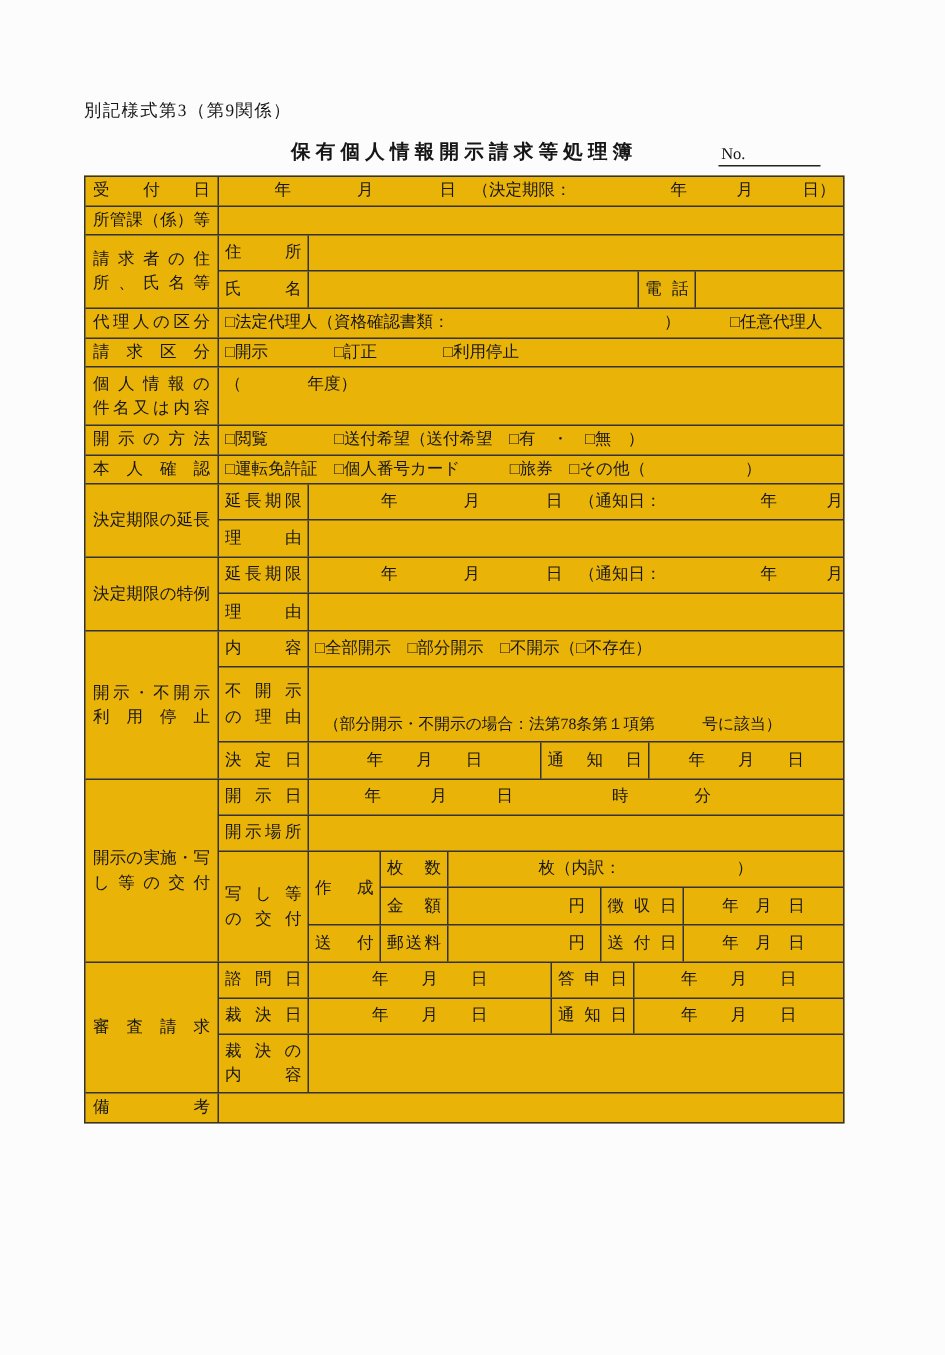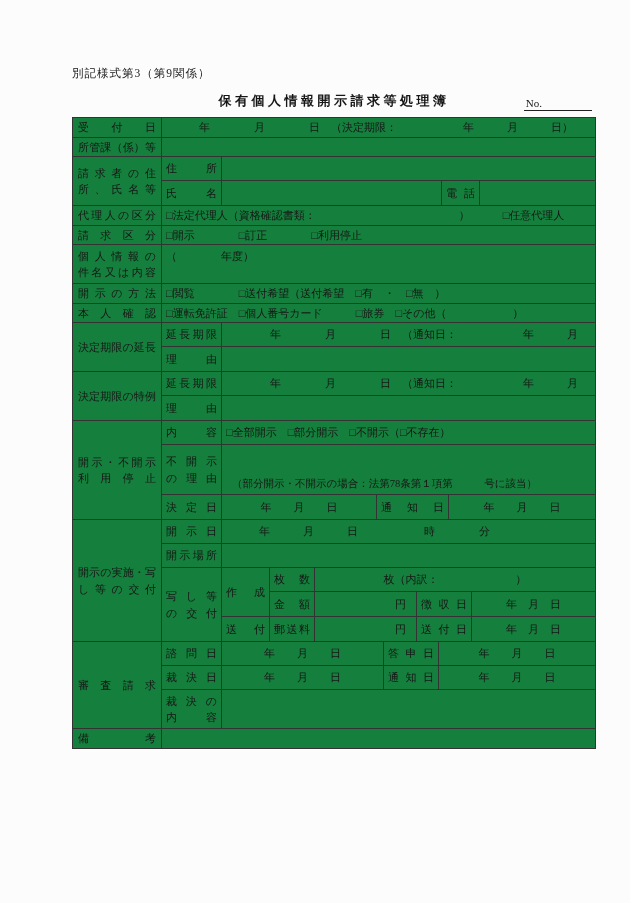--- a/index.html
+++ b/index.html
@@ -2,35 +2,35 @@
 <html lang="ja"><head>
 <meta charset="utf-8">
 <style>
   * { box-sizing: border-box; }
   html,body { margin:0; padding:0; }
   body {
     width:630px; height:903px; background:#fcfcfc;
     font-family:"Liberation Serif","DejaVu Serif",serif;
     color:#161616;
   }
-  .page { padding:66px 34px 0 56px;margin-left:16px; }
+  .page { padding:66px 67px 0 56px; }
 
   .form-code { font-size:11.5px; letter-spacing:1px; margin:0 0 11px 0; }
 
   .title-row { position:relative; height:20px; margin-bottom:5px; }
   .page-title {
     position:absolute; left:0; right:0; text-align:center; margin:0;
     font-size:13px; font-weight:bold; letter-spacing:3.5px; white-space:nowrap;
   }
   .no-field {
-    position:absolute; right:4px; bottom:1px; font-size:11px;
+    position:absolute; right:16px; bottom:1px; font-size:11px;
     border-bottom:1px solid #222; padding:0 50px 1px 2px;
   }
 
-  .tbl { border:1.5px solid #333; font-size:11px; line-height:1.5; background:#15803d; }
+  .tbl { border:1.5px solid #333; font-size:11px; line-height:1.5; background:#eab308; }
   .sec { display:flex; border-bottom:1px solid #333; }
   .tbl > .sec:last-child { border-bottom:none; }
 
   .ml { width:89px; min-width:89px; border-right:1px solid #333;
         display:flex; align-items:center; padding:1px 5px; }
   .jt { flex:1; text-align:justify; text-align-last:justify;
         text-justify:distribute; white-space:pre-line; }
 
   .bd  { flex:1; display:flex; flex-direction:column; min-width:0; }
   .col { flex:1; display:flex; flex-direction:column; min-width:0; }

